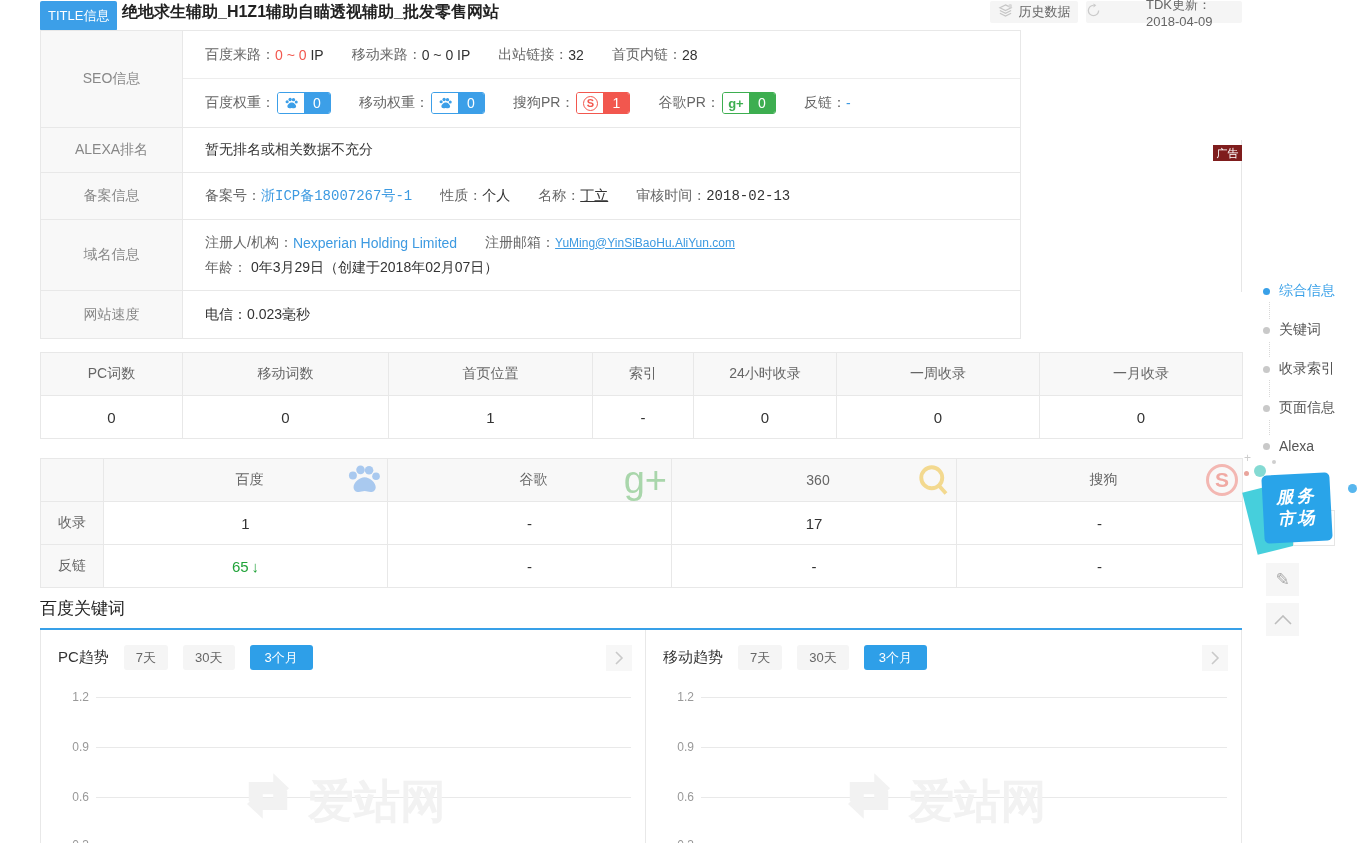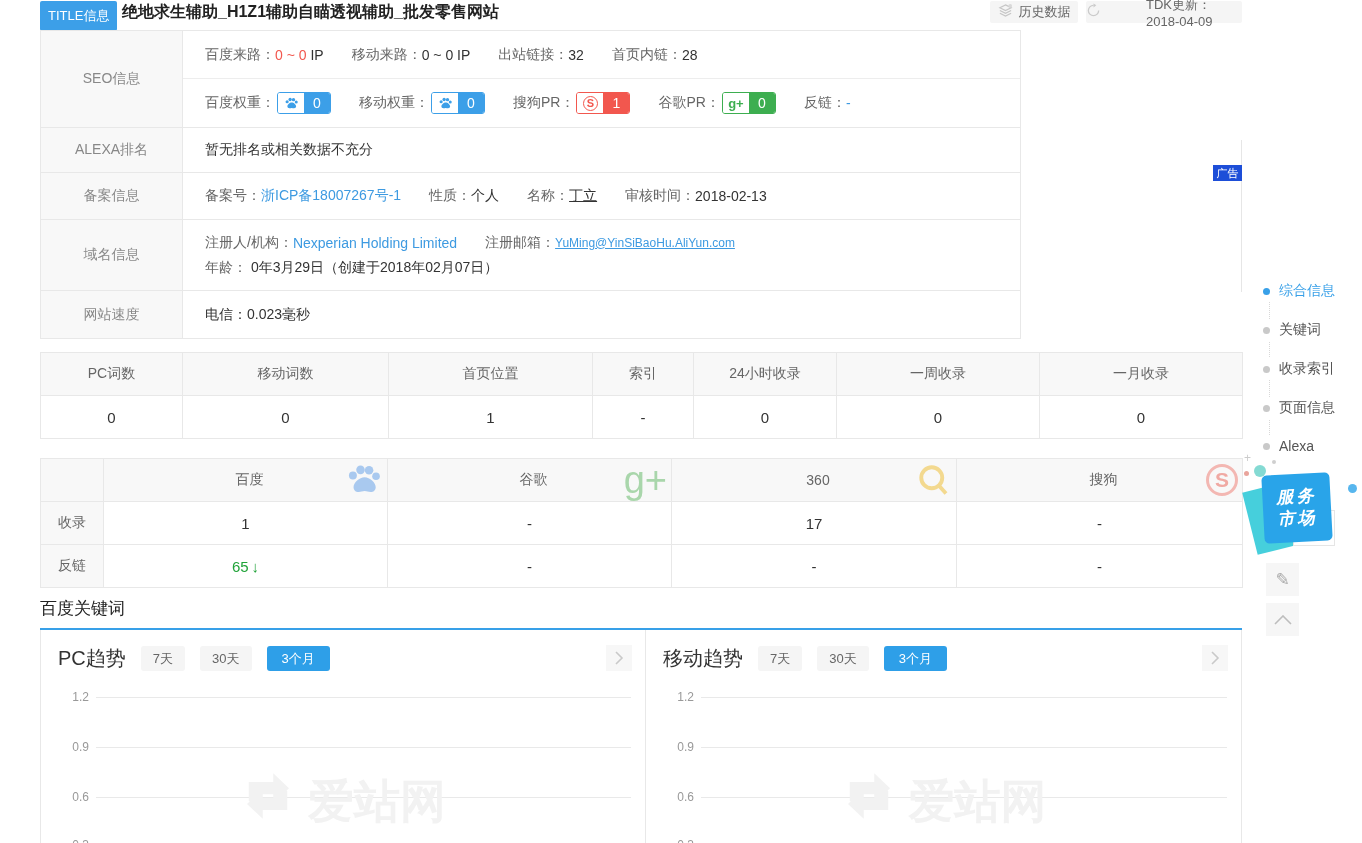--- a/index.html
+++ b/index.html
@@ -24,21 +24,21 @@
   
   .info-table { left:40px; top:30px; width:981px; border:1px solid #E8E8E8; background:#fff; }
   .irow { display:flex; border-bottom:1px solid #E8E8E8; }
   .irow:last-child { border-bottom:none; }
   .ilabel { width:142px; background:#F8F8F8; border-right:1px solid #E8E8E8;
     display:flex; align-items:center; justify-content:center; color:#888; font-size:14px; flex:0 0 142px; }
   .icol { flex:1; display:flex; flex-direction:column; }
   .icontent { display:flex; align-items:center; padding-left:22px; }
   .sub { height:48px; }
   .sub:first-child { border-bottom:1px solid #EDEDED; }
-  .h44 { height:44px; } .h46 { height:46px; } .h47 { height:47px; }
+  .h44 { height:44px; } .h46 { height:46px;font-family:Liberation Mono, monospace; } .h47 { height:47px; }
   .domain-content { height:70px; flex-direction:column; align-items:flex-start; justify-content:center; gap:7px; }
   .dline { display:flex; align-items:center; }
   .grp { display:inline-flex; align-items:center; margin-right:28px; white-space:nowrap; }
   .lbl { color:#666; }
   .val { color:#333; }
   .red { color:#F2574E; }
   .lnk { color:#3D9AE1; text-decoration:none; cursor:pointer; }
   .ulnk { text-decoration:underline; }
   .udark { color:#333; text-decoration:underline; cursor:pointer; }
   .email { font-size:12px; }
@@ -51,22 +51,22 @@
   .wbadge .vv { width:26px; color:#fff; display:flex; align-items:center; justify-content:center; font-size:14px; }
   .b-blue { border-color:#3C9FE8; } .b-blue .vv { background:#3C9FE8; }
   .b-red  { border-color:#F2574E; } .b-red  .vv { background:#F2574E; }
   .b-green{ border-color:#3DAE50; } .b-green .vv{ background:#3DAE50; }
   .s-small { color:#F2574E; font-weight:700; font-size:11px; width:15px; height:15px;
     border:1.5px solid #F2574E; border-radius:50%; display:flex; align-items:center; justify-content:center; }
   .gplus-small { color:#3DAE50; font-weight:700; font-size:13px; }
 
   
   .ad-line { left:1241px; top:140px; width:1px; height:152px; background:#E6E6E6; }
-  .ad-tag { left:1213px; top:145px; width:29px; height:16px; background:#1d4ed8; color:#fff;
-    font-size:11px; display:flex; align-items:center; justify-content:center;margin-top:20px; }
+  .ad-tag { left:1213px; top:145px; width:29px; height:16px; background:#7f1d1d; color:#fff;
+    font-size:11px; display:flex; align-items:center; justify-content:center; }
 
   
   table { border-collapse:collapse; table-layout:fixed; background:#fff; }
   .stats-table { left:40px; top:352px; width:1202px; }
   .engine-table { left:40px; top:458px; width:1202px; }
   th,td { border:1px solid #E8E8E8; text-align:center; height:43px; overflow:visible; }
   th { background:#F8F8F8; font-weight:400; color:#666; font-size:14px; }
   td { font-size:15px; color:#333; }
   .rowhead { background:#F8F8F8; color:#666; font-size:14px; }
   .eng-h { position:relative; }
@@ -80,21 +80,21 @@
 
   
   .kw-title { left:40px; top:597px; font-size:17px; color:#222; }
   .kw-underline { left:40px; top:628px; width:1202px; height:2px; background:#38A0E8; }
   .charts-box { left:40px; top:630px; width:1202px; height:213px; border-left:1px solid #E8E8E8;
     border-right:1px solid #E8E8E8; display:flex; }
   .panel { position:relative; height:100%; }
   .panel-1 { width:605px; border-right:1px solid #E8E8E8; }
   .panel-2 { flex:1; }
   .chart-head { position:absolute; top:15px; left:17px; display:flex; align-items:center; gap:15px; }
-  .chart-title { font-size:20px; color:#333; }
+  .chart-title { font-size:15px; color:#333; }
   .tab { height:25px; padding:0 12px; background:#F5F5F5; color:#666; font-size:13px;
     display:flex; align-items:center; border-radius:3px; cursor:pointer; }
   .tab.active { background:#2E9FE8; color:#fff; padding:0 15px; }
   .chev { position:absolute; top:15px; right:13px; width:26px; height:26px; background:#F7F7F7;
     display:flex; align-items:center; justify-content:center; cursor:pointer; }
   .gl { position:absolute; left:55px; right:14px; height:1px; background:#E9E9E9; }
   .gl-lab { position:absolute; left:16px; width:32px; text-align:right; color:#999; font-size:12px; }
   .wm { position:absolute; top:138px; left:50%; transform:translateX(-50%); display:flex;
     align-items:center; gap:12px; color:#F2F2F2; font-size:46px; font-weight:700; white-space:nowrap; }
 

